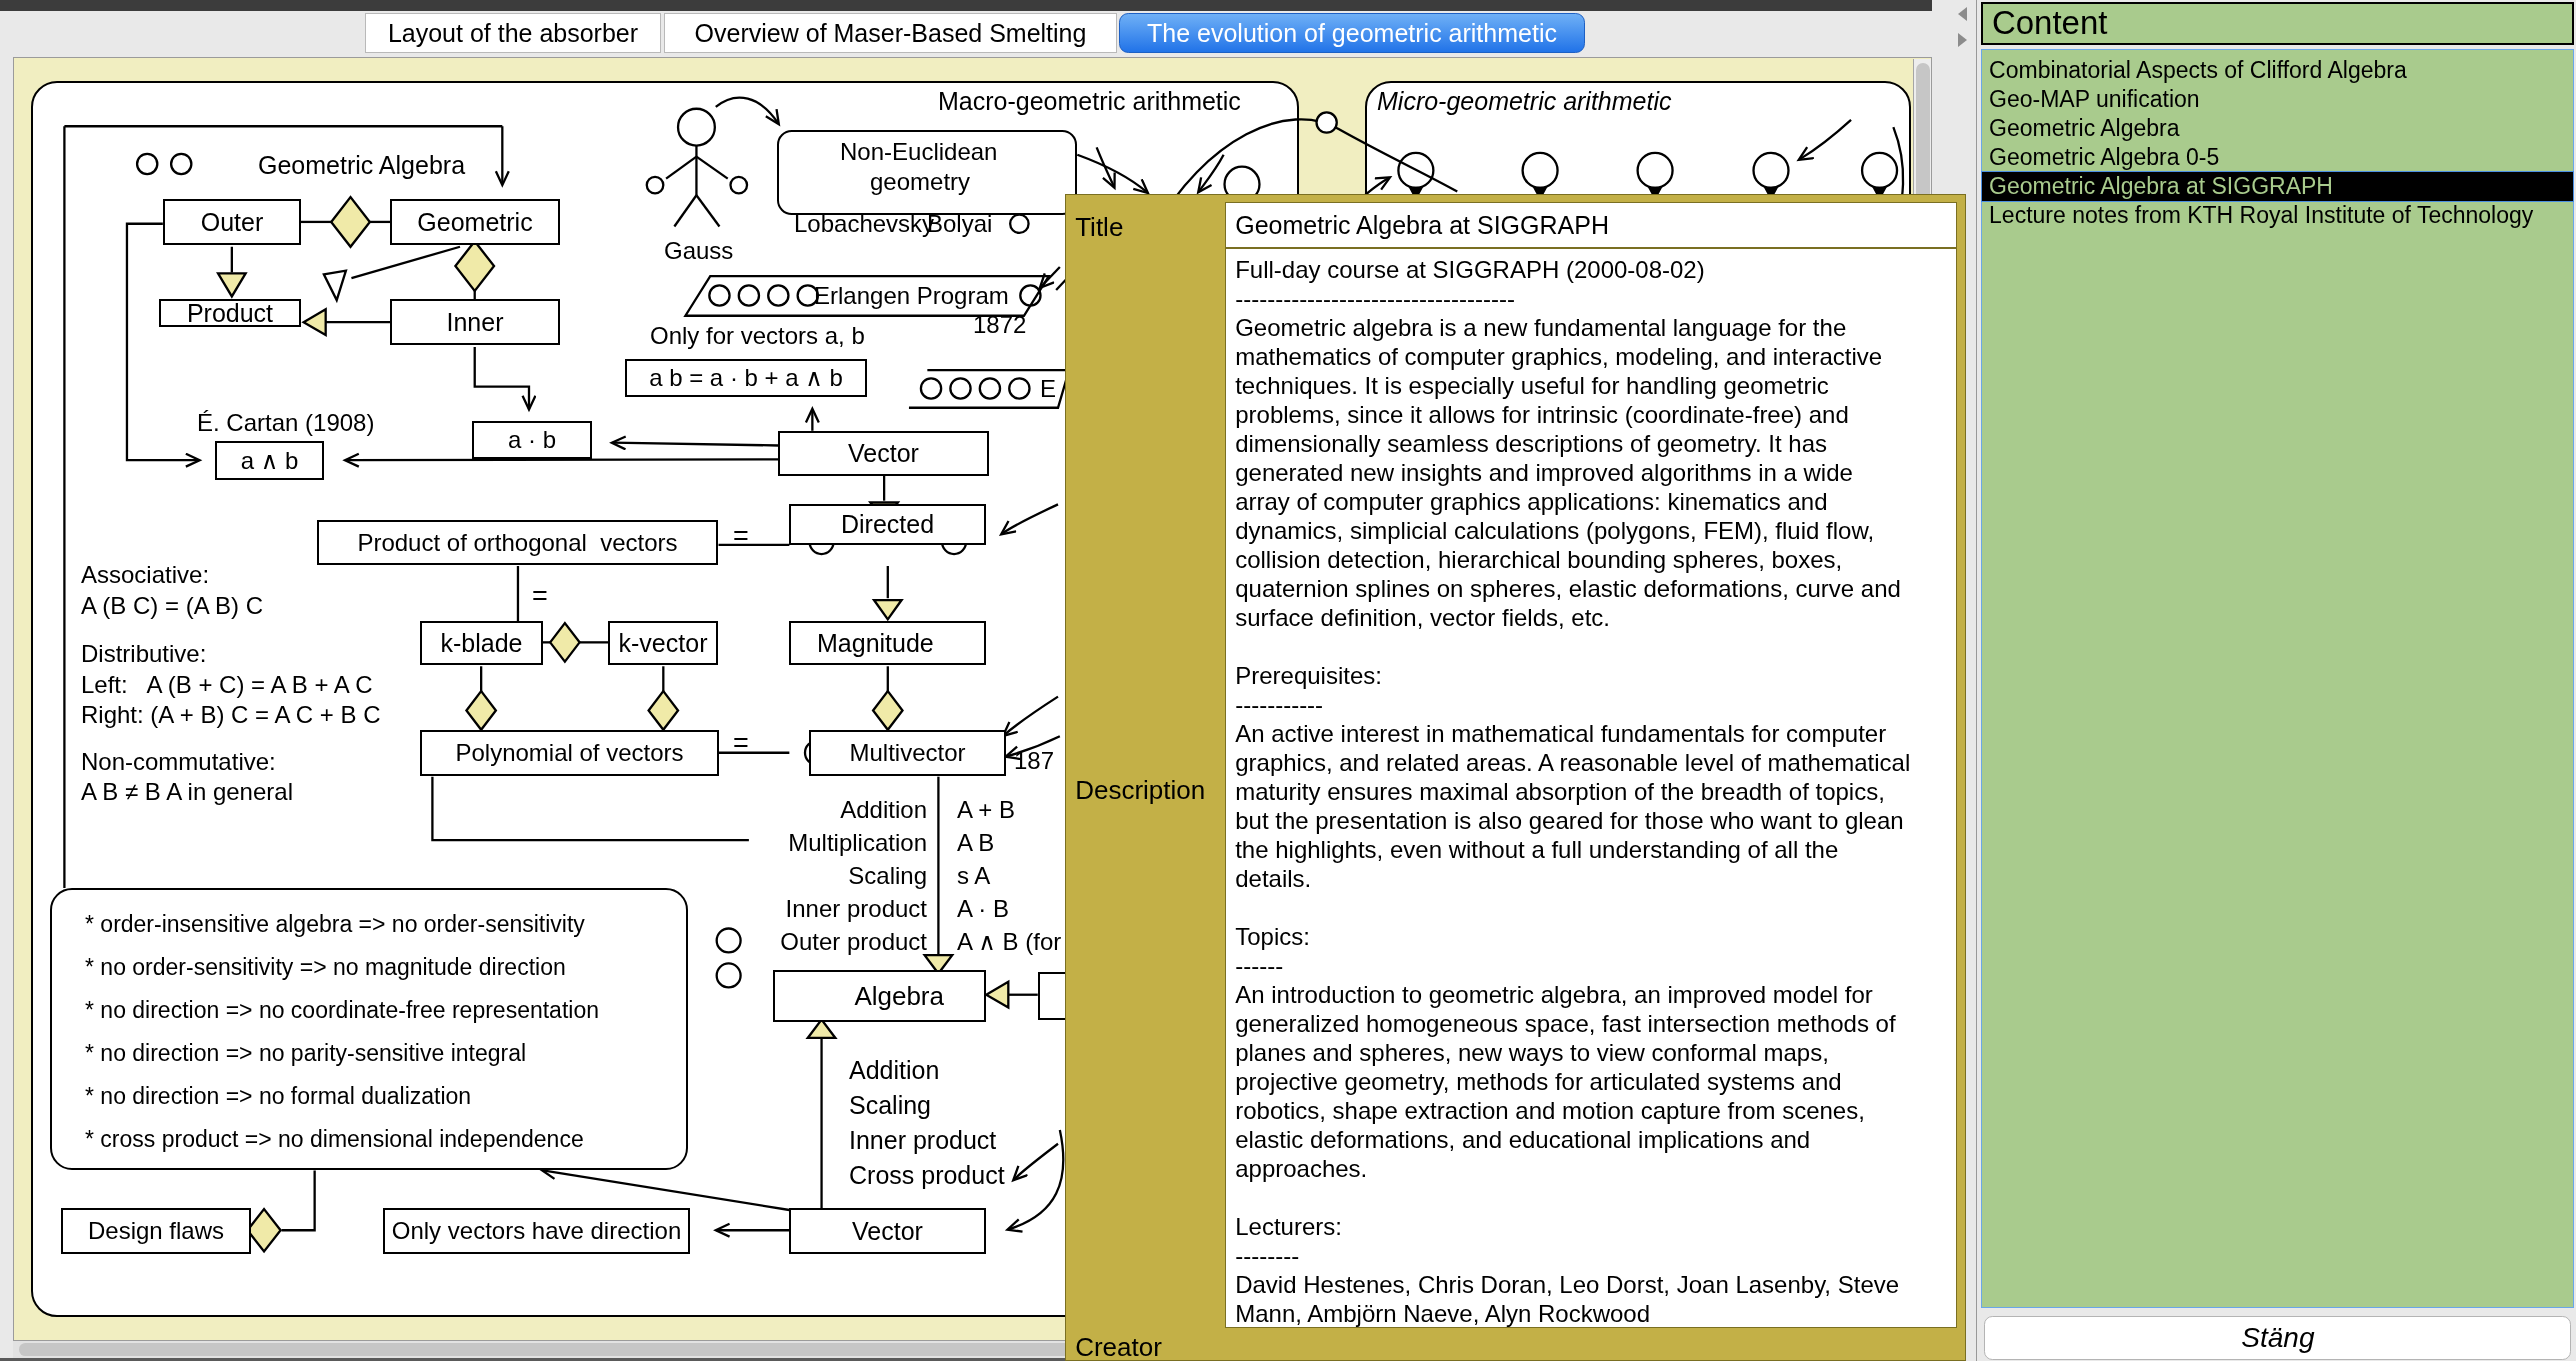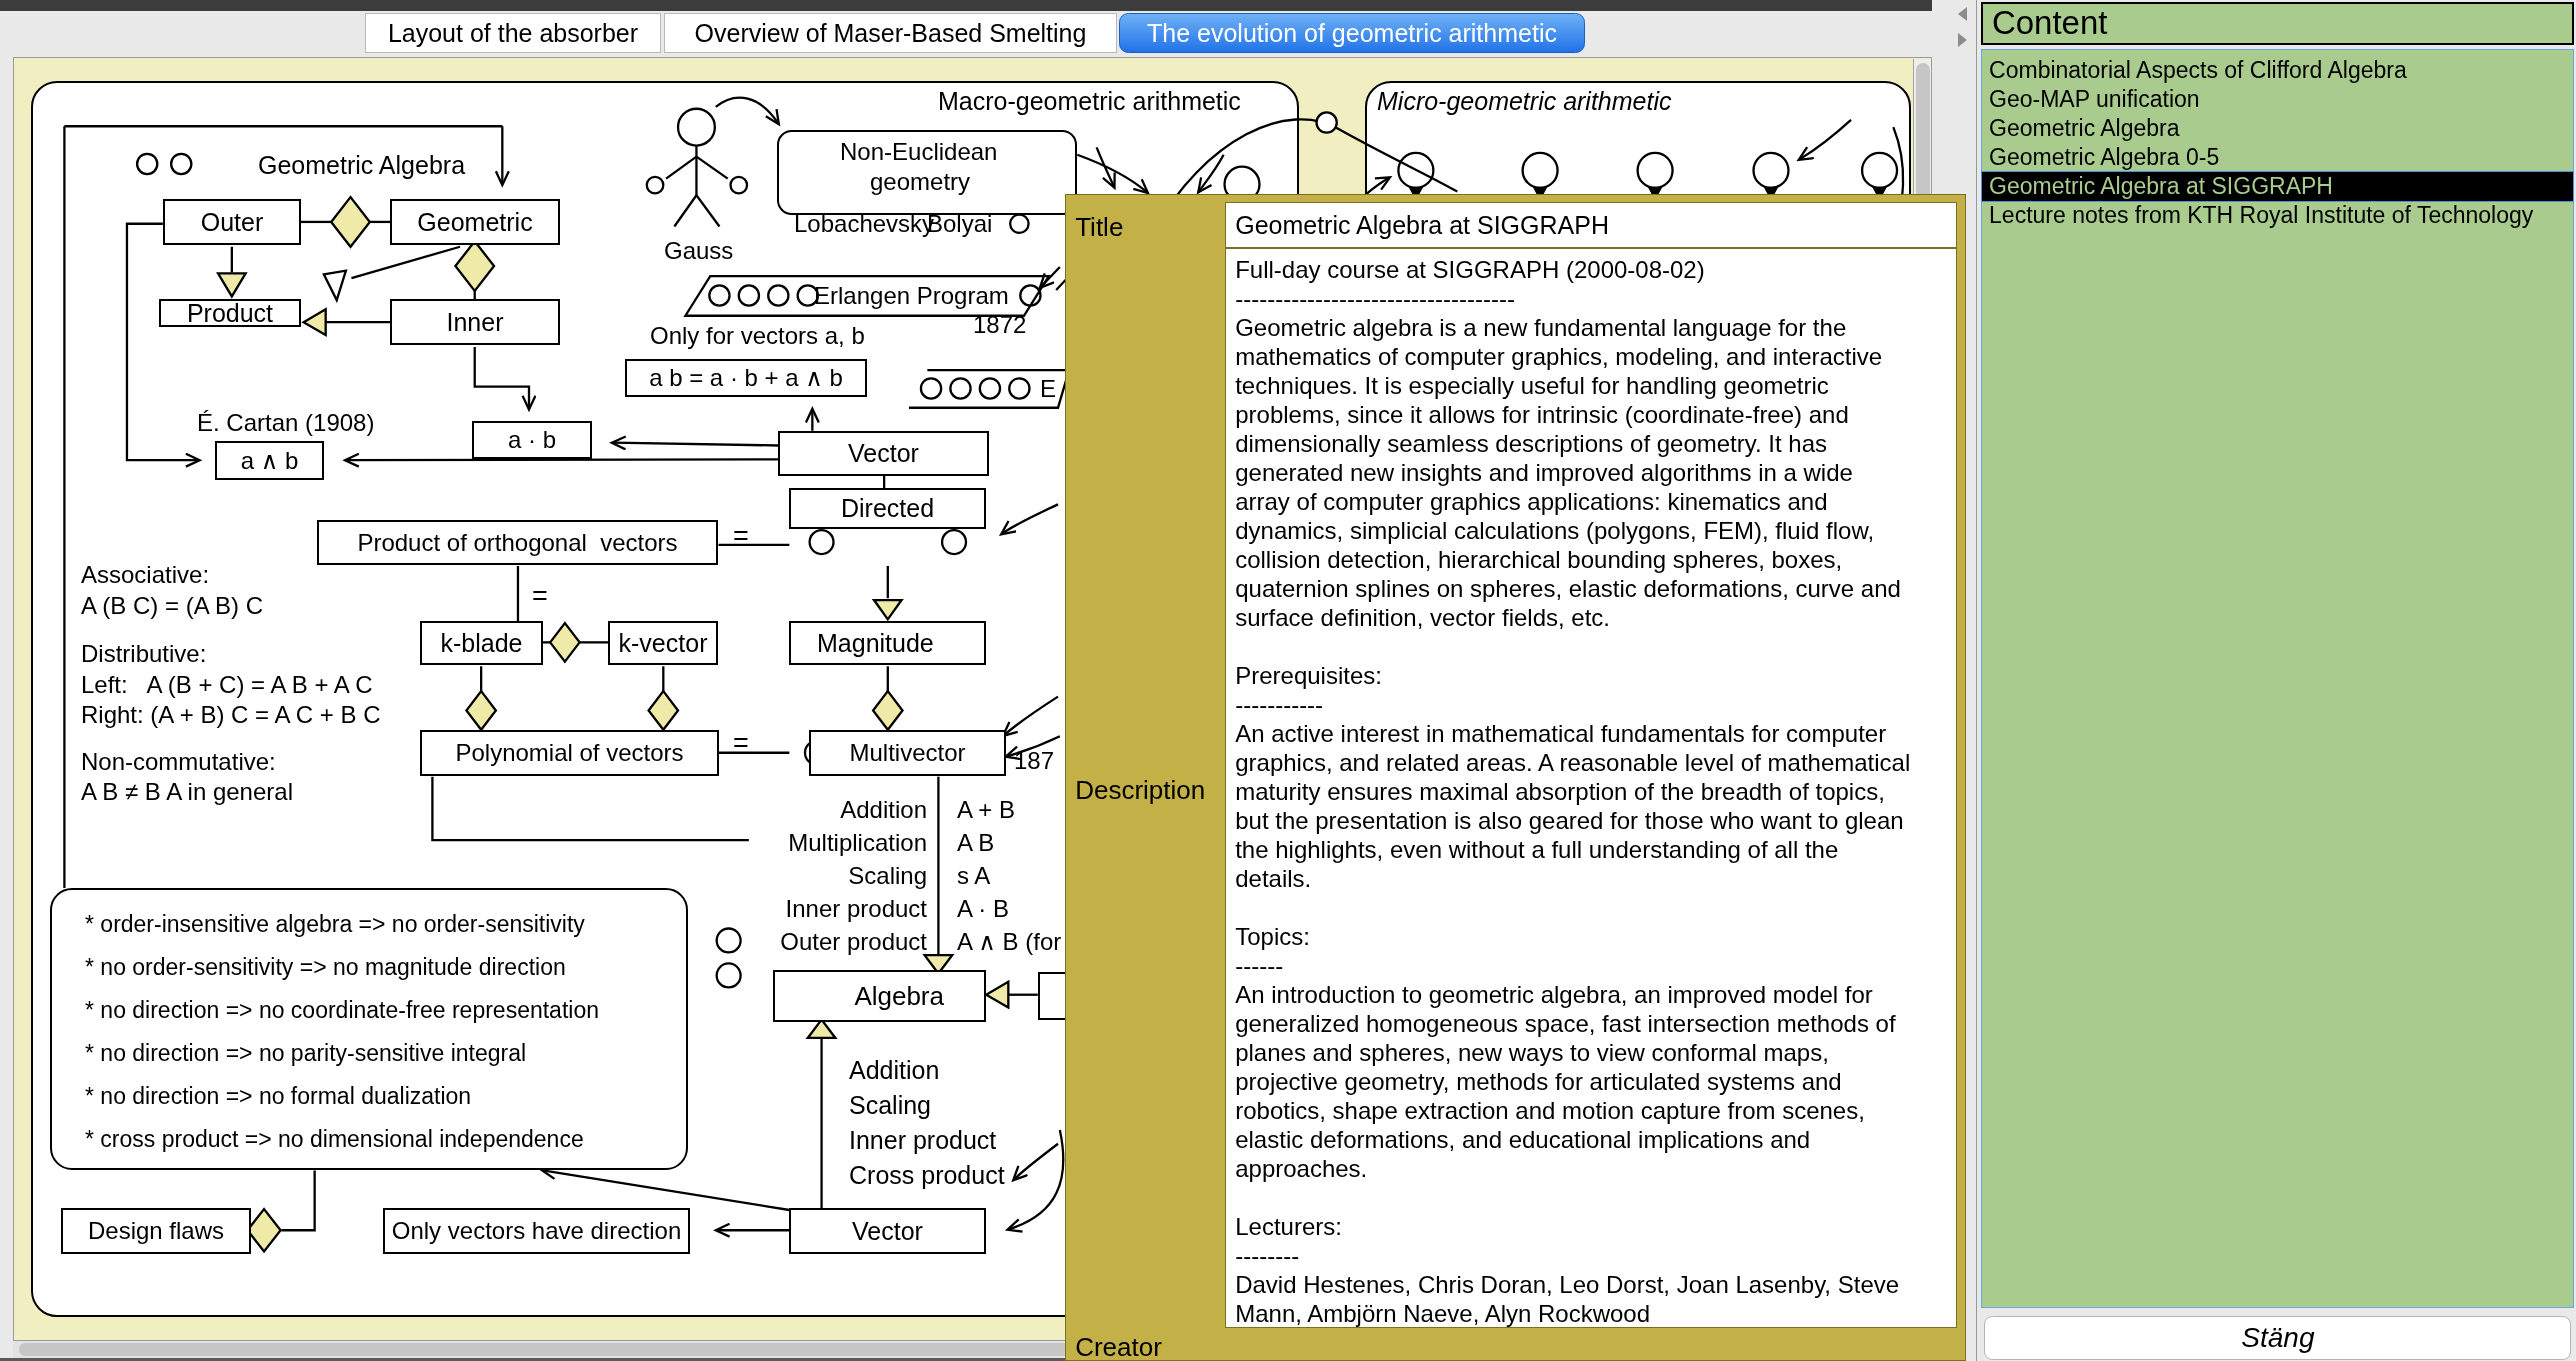--- a/index.html
+++ b/index.html
@@ -252,21 +252,21 @@
 <div class="abs lbl" style="left:81px;top:592px;">A (B C) = (A B) C</div>
 <div class="abs lbl" style="left:81px;top:640px;">Distributive:</div>
 <div class="abs lbl" style="left:81px;top:671px;">Left:   A (B + C) = A B + A C</div>
 <div class="abs lbl" style="left:81px;top:701px;">Right: (A + B) C = A C + B C</div>
 <div class="abs lbl" style="left:81px;top:748px;">Non-commutative:</div>
 <div class="abs lbl" style="left:81px;top:778px;">A B ≠ B A in general</div>
 
 <div class="abs nb" style="left:778px;top:431px;width:211px;height:45px;">Vector</div>
 <div class="abs nb" style="left:317px;top:520px;width:401px;height:45px;font-size:24px;">Product of orthogonal  vectors</div>
 <div class="abs eq" style="left:733px;top:521px;">=</div>
-<div class="abs nb" style="left:789px;top:488px;width:197px;height:41px;">Directed</div>
+<div class="abs nb" style="left:789px;top:504px;width:197px;height:41px;">Directed</div>
 <div class="abs eq" style="left:532px;top:581px;">=</div>
 <div class="abs nb" style="left:420px;top:621px;width:123px;height:44px;">k-blade</div>
 <div class="abs nb" style="left:608px;top:621px;width:110px;height:44px;">k-vector</div>
 <div class="abs nb" style="left:789px;top:621px;width:197px;height:44px;justify-content:flex-start;padding-left:26px;">Magnitude</div>
 <div class="abs nb" style="left:420px;top:730px;width:299px;height:46px;font-size:24px;">Polynomial of vectors</div>
 <div class="abs eq" style="left:733px;top:728px;">=</div>
 <div class="abs nb" style="left:789px;top:730px;width:197px;height:46px;font-size:24px;margin-left:20px;">Multivector</div>
 
 <div class="abs lbl" style="left:697px;top:796px;width:230px;text-align:right;">Addition</div>
 <div class="abs lbl" style="left:957px;top:796px;">A + B</div>

